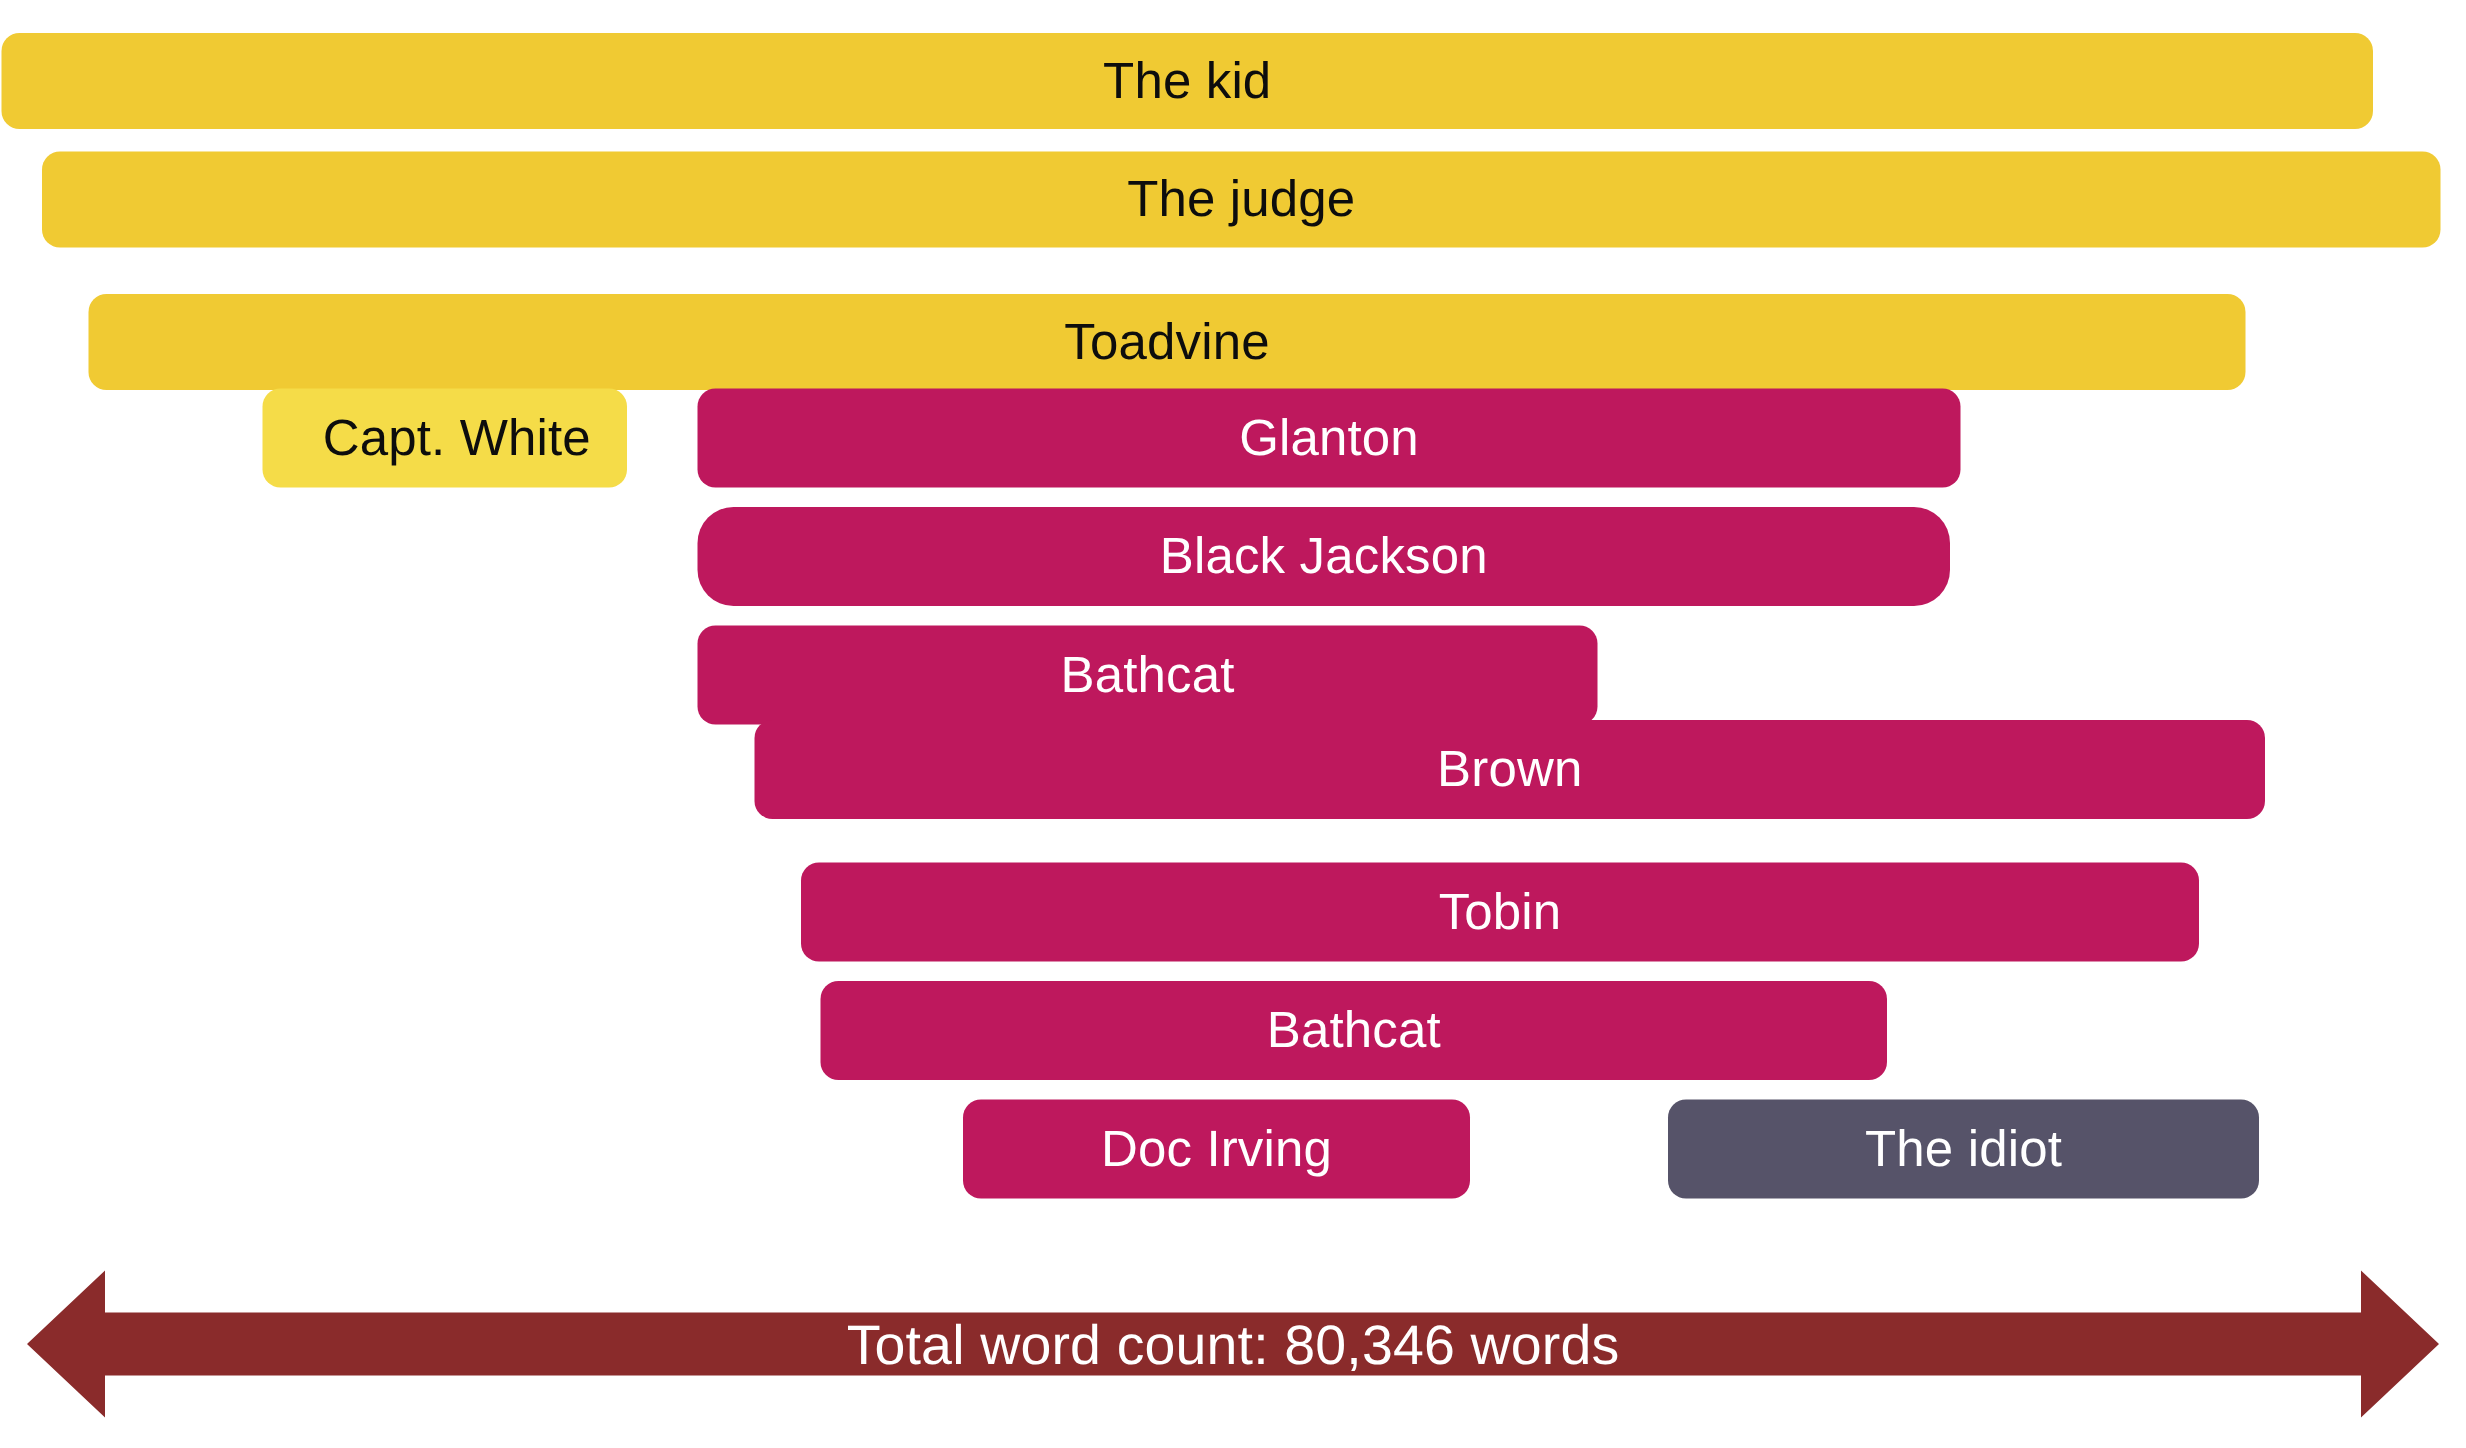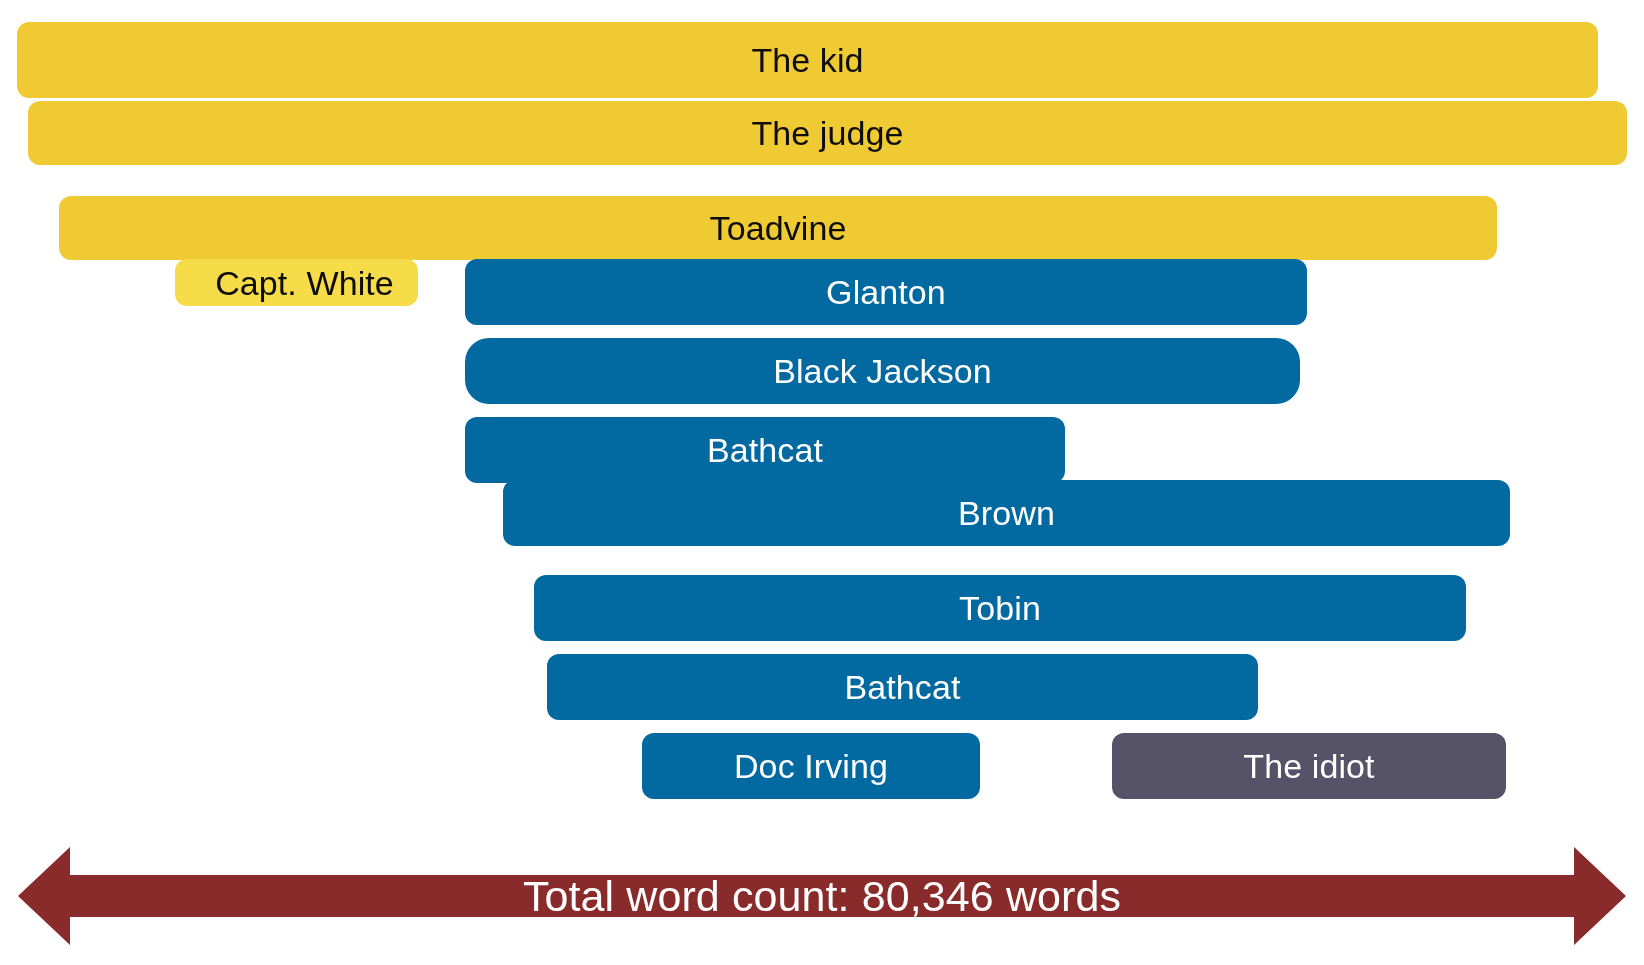--- a/index.html
+++ b/index.html
@@ -32,21 +32,21 @@
   }
   .bar.yellow {
     background: #F0CA33;
     color: #0d0d0d;
   }
   .bar.yellow-light {
     background: #F5DC48;
     color: #0d0d0d;
   }
   .bar.navy {
-    background: #0369a1;
+    background: #be185d;
     color: #ffffff;
   }
   .bar.slate {
     background: #565369;
     color: #ffffff;
   }
   .bar-label {
     display: block;
     pointer-events: none;
   }
@@ -67,42 +67,42 @@
   #total-arrow-label {
     position: absolute;
     left: 0;
     top: 0;
     width: 1644px;
     height: 112px;
     display: flex;
     align-items: center;
     justify-content: center;
     color: #ffffff;
-    font-size: 43px;
+    font-size: 37px;
     line-height: 1;
     white-space: nowrap;
     letter-spacing: 0.1px;
   }
 </style>
 </head>
 <body>
 
 <div id="canvas" style="background: rgb(255, 255, 255);">
 
   <div id="bars-layer">
-      <div class="bar yellow" style="left: 17px; top: 22px; width: 1581px; height: 76px;">
+      <div class="bar yellow" style="left: 1px; top: 22px; width: 1581px; height: 64px;">
         <span class="bar-label">The kid</span>
       </div>
       <div class="bar yellow" style="left: 28px; top: 101px; width: 1599px; height: 64px;">
         <span class="bar-label">The judge</span>
       </div>
       <div class="bar yellow" style="left: 59px; top: 196px; width: 1438px; height: 64px;">
         <span class="bar-label">Toadvine</span>
       </div>
-      <div class="bar yellow-light" style="left: 175px; top: 259px; width: 243px; height: 47px; padding-left: 16px;">
+      <div class="bar yellow-light" style="left: 175px; top: 259px; width: 243px; height: 66px; padding-left: 16px;">
         <span class="bar-label">Capt. White</span>
       </div>
       <div class="bar navy" style="left: 465px; top: 259px; width: 842px; height: 66px;">
         <span class="bar-label">Glanton</span>
       </div>
       <div class="bar navy" style="left: 465px; top: 338px; width: 835px; height: 66px; border-radius: 24px;">
         <span class="bar-label">Black Jackson</span>
       </div>
       <div class="bar navy" style="left: 465px; top: 417px; width: 600px; height: 66px;">
         <span class="bar-label">Bathcat</span>

